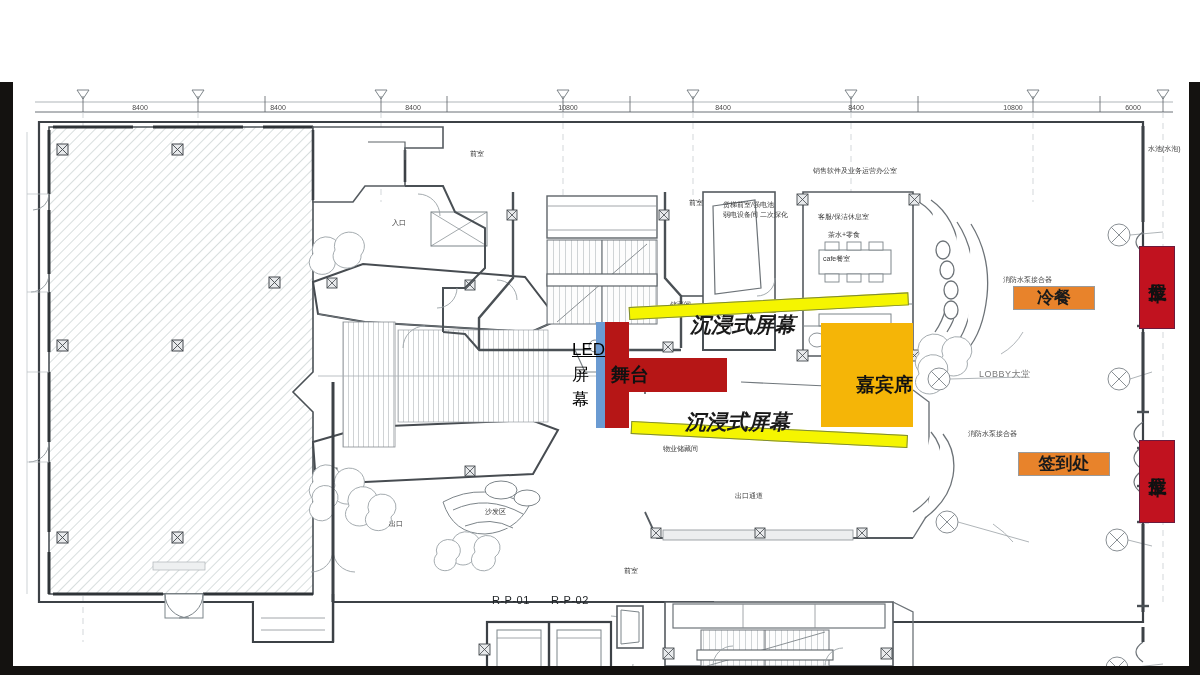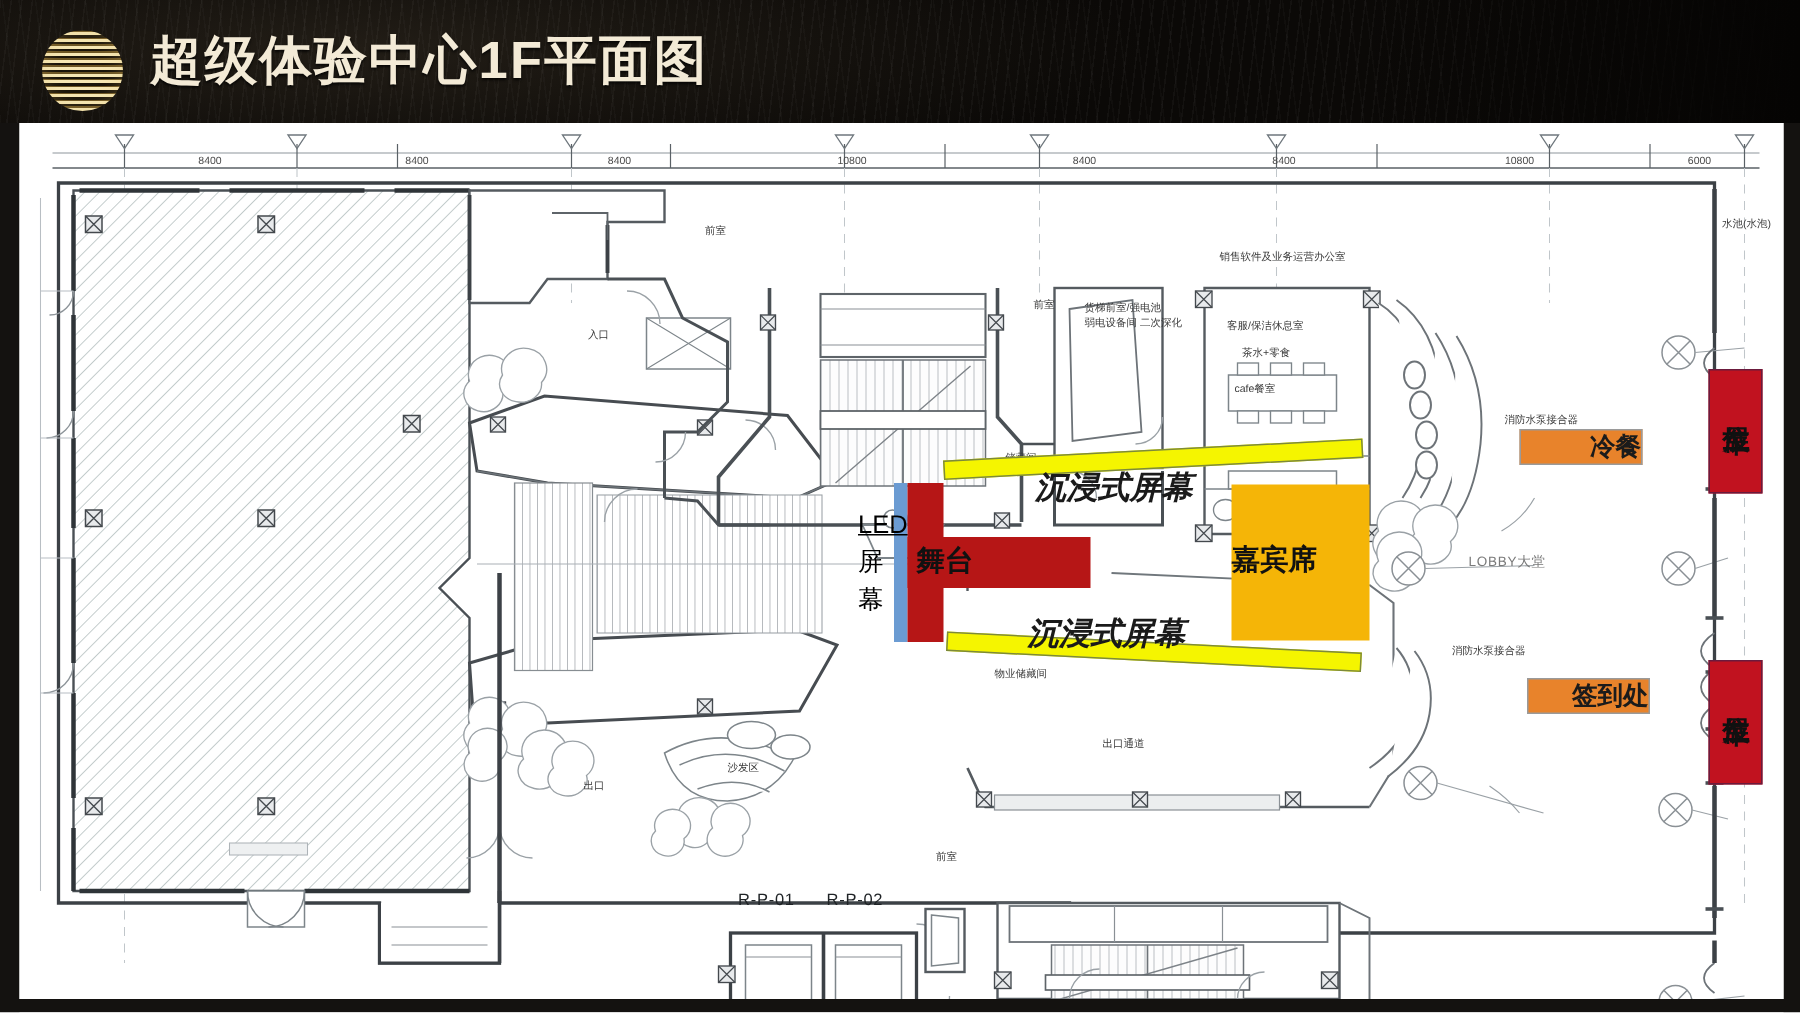--- a/index.html
+++ b/index.html
@@ -129,35 +129,35 @@
   }
   #imm-top-label    { left: 690px; top: 311px; }
   #imm-bottom-label { left: 685px; top: 408px; }
 
   #guest-box {
     left: 821px; top: 323px;
     width: 92px; height: 104px;
     background: #f5b507;
   }
   #guest-label {
-    left: 821px; top: 360px; width: 92px;
-    text-align: left;
+    left: 821px; top: 372px; width: 92px;
+    text-align: right;
     font-size: 19px; font-weight: 700; color: #111;
   }
 
   .orange-tag {
     background: #e8832b;
     border: 1px solid #9a9a9a;
     box-sizing: border-box;
-    text-align: right;
+    text-align: center;
     font-size: 17px; font-weight: 700; color: #1b1b1b;
     line-height: 22px;
   }
   #tag-buffet  { left: 1013px; top: 286px; width: 82px; height: 24px; }
-  #tag-signin  { left: 1018px; top: 452px; width: 82px; height: 24px; }
+  #tag-signin  { left: 1018px; top: 452px; width: 92px; height: 24px; }
 
   .car-box {
     background: #c1121f;
     border: 1px solid #6b1a3d;
     box-sizing: border-box;
     text-align: center;
     font-size: 18px; font-weight: 700; color: #111;
     line-height: 25px;
     padding-top: 5px;
   }
@@ -180,26 +180,20 @@
     position: absolute;
     font-size: 7px; color: #4a4a4a;
     transform: translateX(-50%);
   }
 </style>
 </head>
 <body>
 
 <div id="slide">
 
-  <div id="header">
-    <div id="header-texture"></div>
-    <div id="logo-sphere"></div>
-    <div id="slide-title">超级体验中心1F平面图</div>
-    <div id="header-fade-right"></div>
-  </div>
 
   <div class="edge-bar" id="edge-left"></div>
   <div class="edge-bar" id="edge-right"></div>
   <div class="edge-bar" id="edge-bottom"></div>
 
   <div id="plan">
 
     <svg id="plan-svg" width="1176" height="584" viewBox="0 0 1176 584">
       <defs>
         <pattern id="hatch" width="7" height="7" patternUnits="userSpaceOnUse" patternTransform="rotate(45)">

